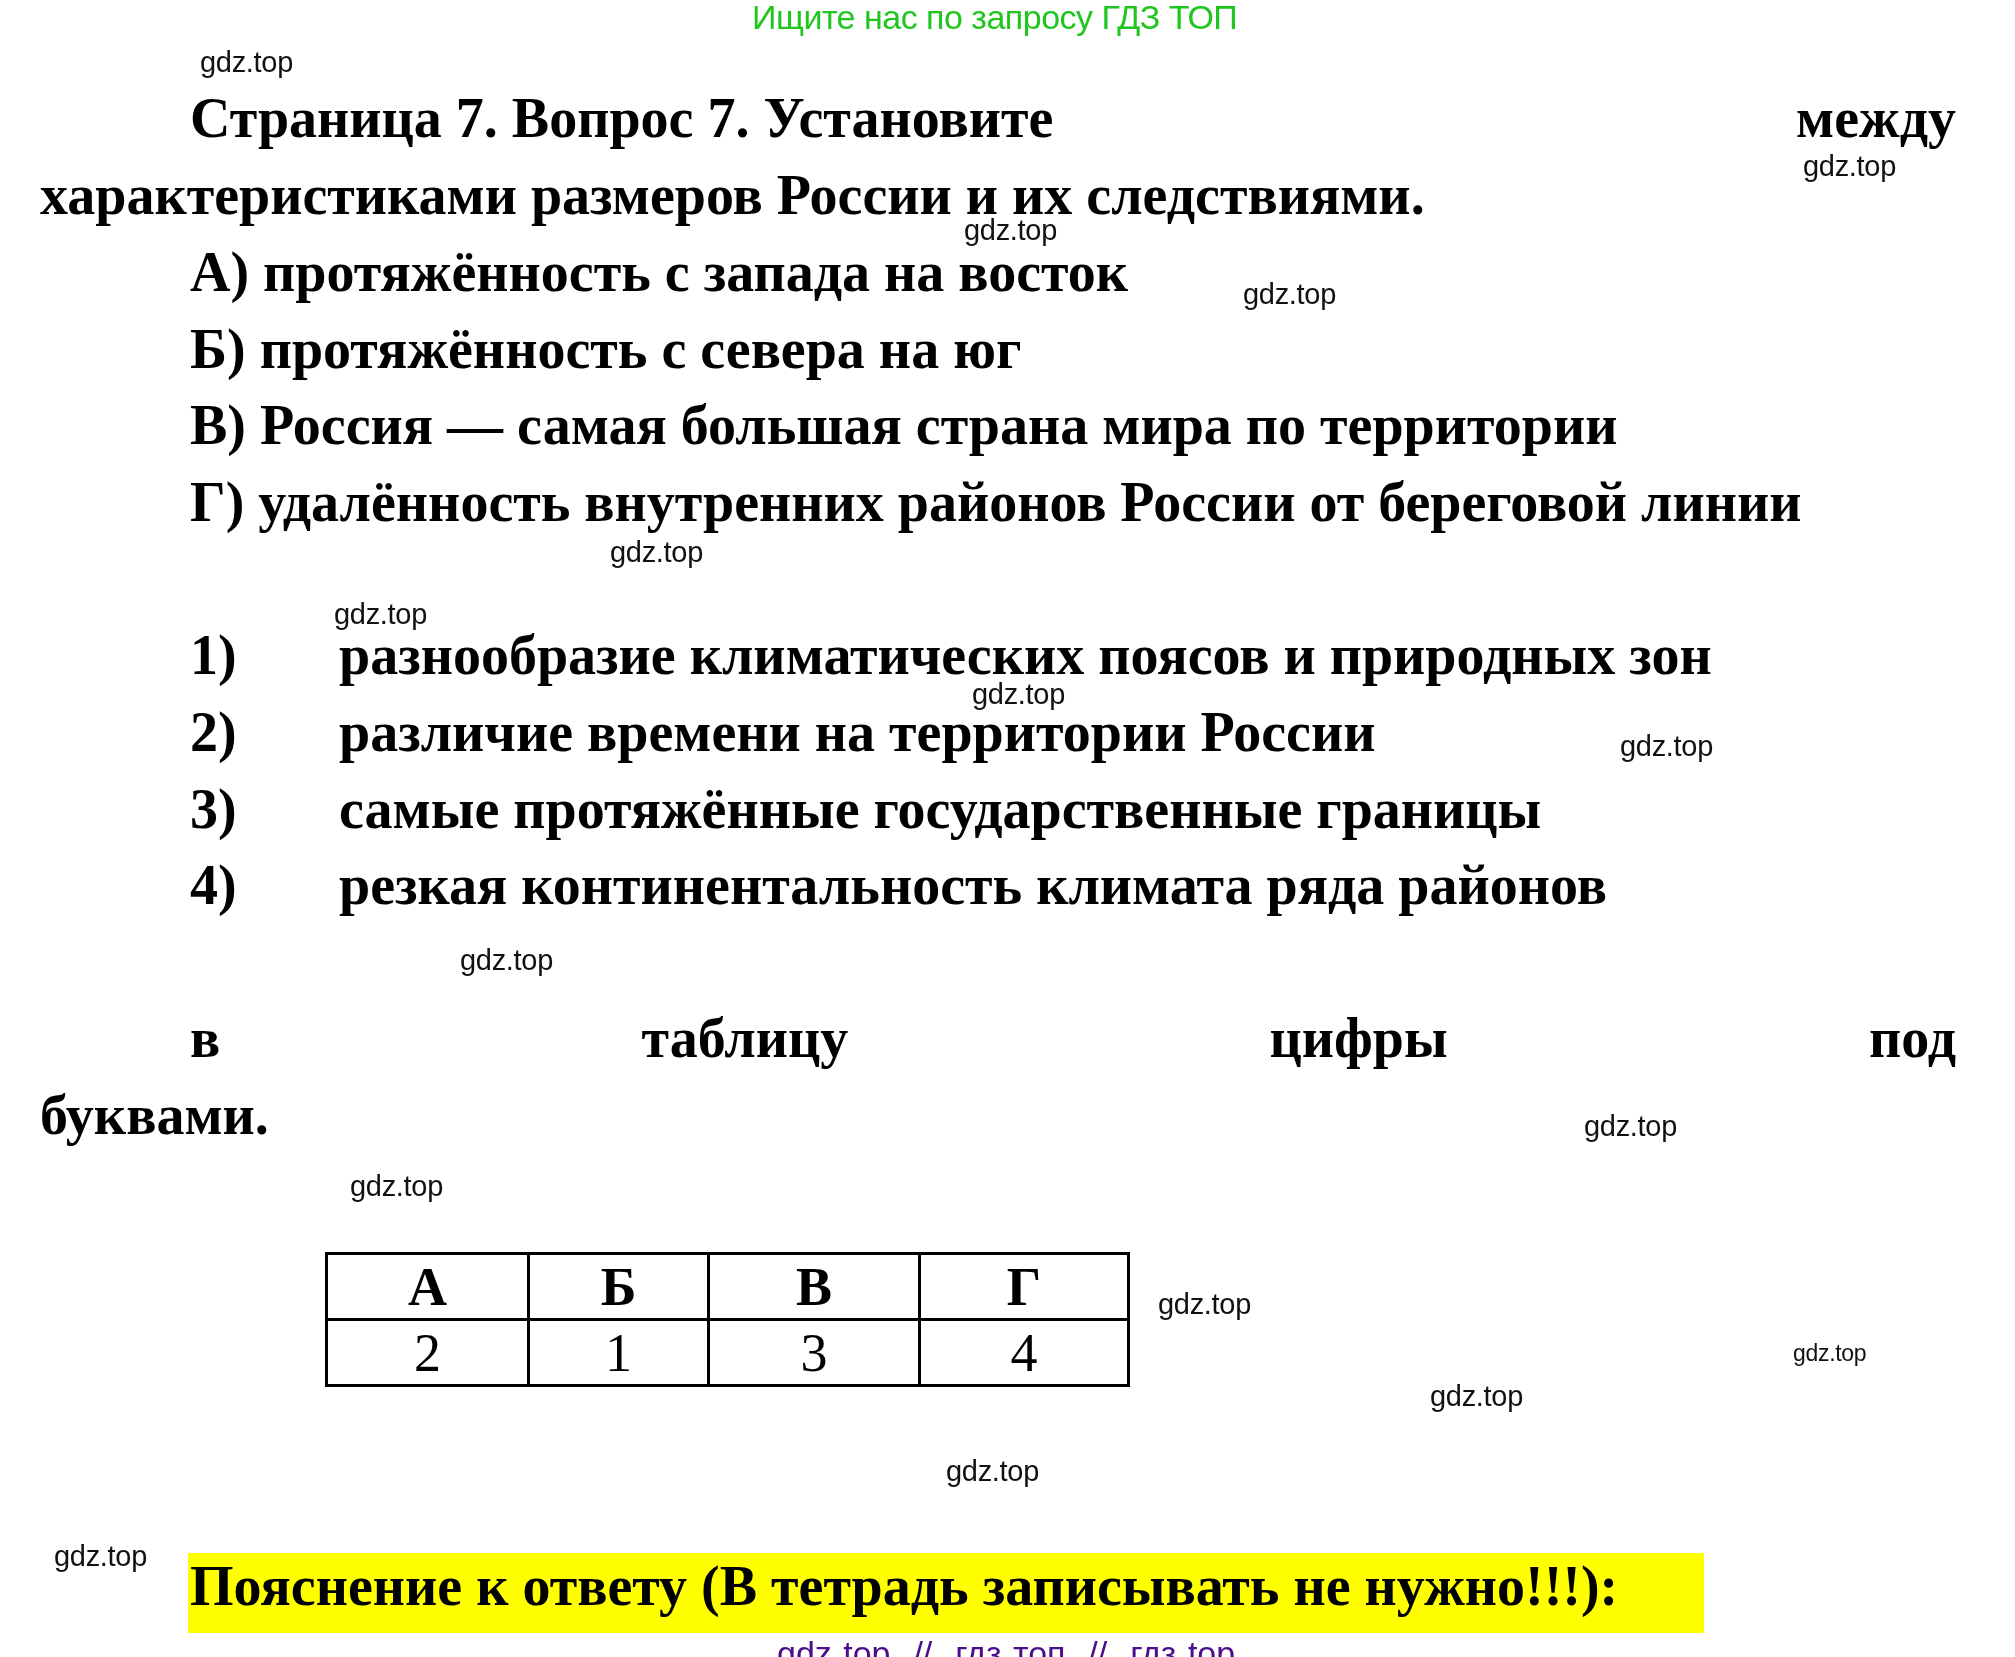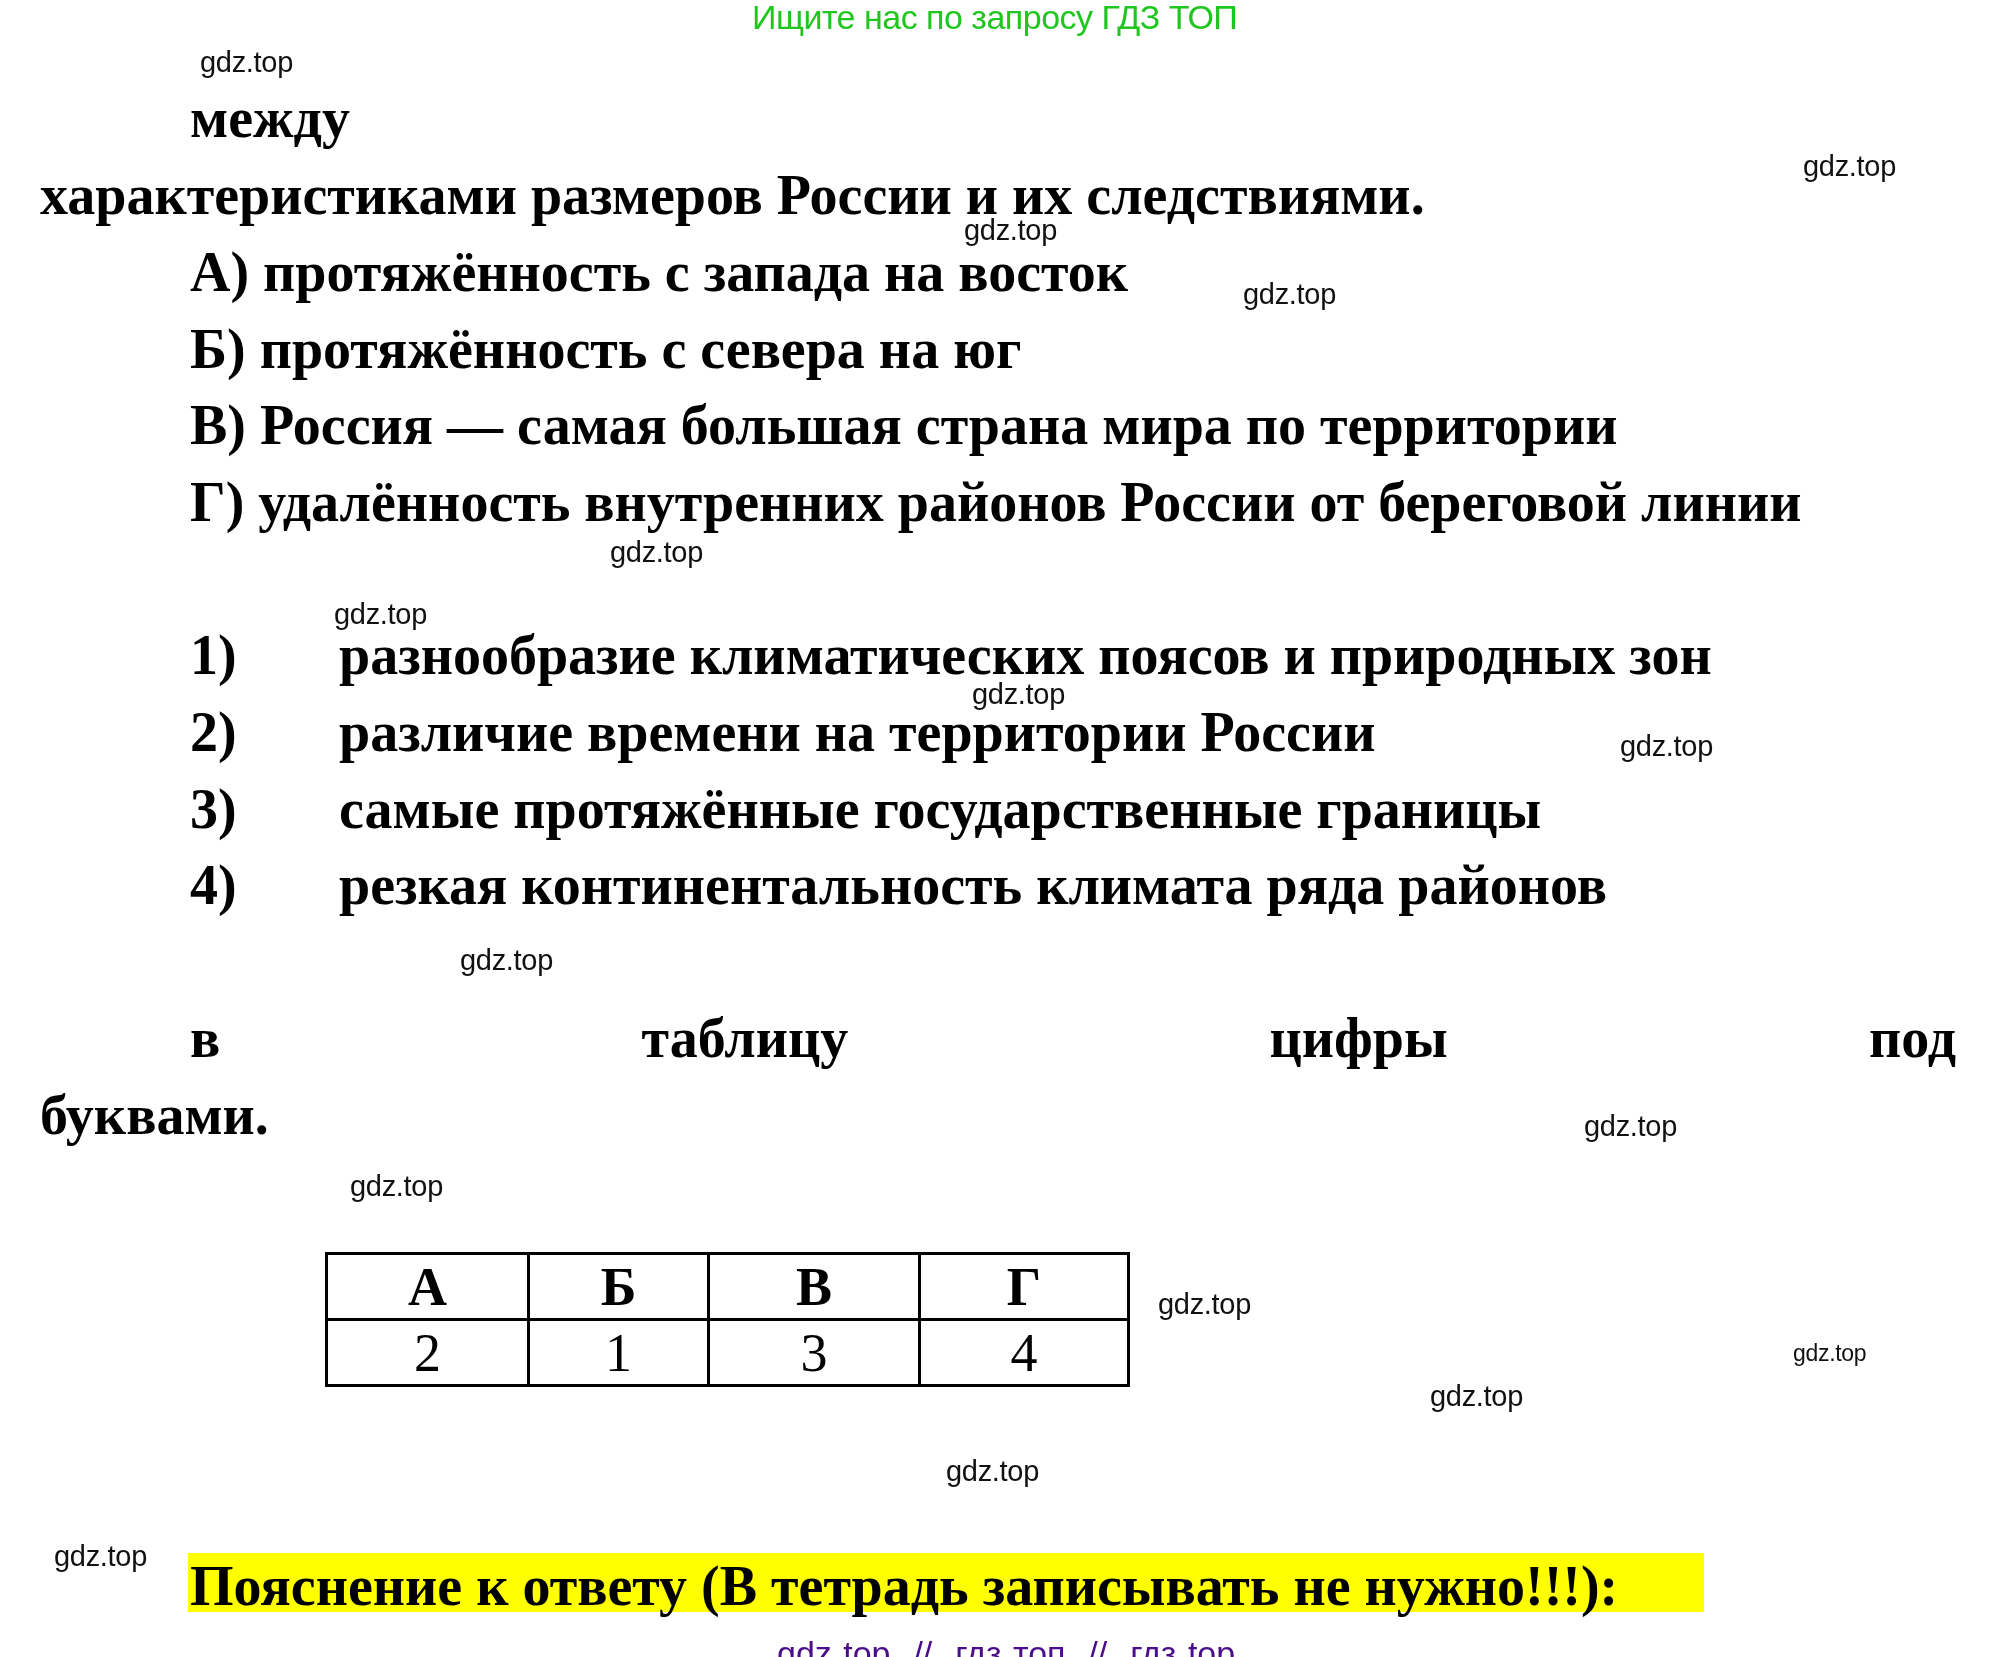--- a/index.html
+++ b/index.html
@@ -7,21 +7,21 @@
   .abs { position:absolute; white-space:nowrap; }
   .banner { font-family:"Liberation Sans", sans-serif; font-size:34px; color:#1ec61e; top:-2px; left:752px; letter-spacing:-0.5px; }
   .wm { font-family:Liberation Sans, sans-serif; font-size:29px; color:#111; letter-spacing:-0.3px; }
   .wm.small { font-size:23px; }
   .serif { font-family:"Liberation Serif", serif; font-weight:bold; font-size:56px; color:#000; line-height:1; }
   .justify-line { display:flex; justify-content:space-between; }
   .num { display:inline-block; width:149px; }
   table.ans { position:absolute; left:325px; top:1252px; border-collapse:collapse; }
   table.ans td { border:3px solid #000; font-family:"Liberation Serif", serif; font-size:54px; text-align:center; height:63px; padding:0; line-height:1; color:#000; }
   table.ans tr.head td { font-weight:bold; }
-  .yellow { position:absolute; left:188px; top:1553px; width:1516px; height:59px; background:#ffff00; }
+  .yellow { position:absolute; left:188px; top:1553px; width:1516px; height:80px; background:#ffff00; }
   .yellow span { position:absolute; left:2px; top:5px; }
   .footer { font-family:"Liberation Sans", sans-serif; font-size:34px; color:#4b0d8a; left:777px; top:1634px; word-spacing:2px; }
 </style>
 </head>
 <body>
 
 <div class="abs banner">Ищите нас по запросу ГДЗ ТОП</div>
 
 <div class="abs wm" style="left:200px;top:46px;">gdz.top</div>
 <div class="abs wm" style="left:1803px;top:150px;">gdz.top</div>
@@ -34,20 +34,21 @@
 <div class="abs wm" style="left:460px;top:944px;">gdz.top</div>
 <div class="abs wm" style="left:1584px;top:1110px;">gdz.top</div>
 <div class="abs wm" style="left:350px;top:1170px;">gdz.top</div>
 <div class="abs wm" style="left:1158px;top:1288px;">gdz.top</div>
 <div class="abs wm small" style="left:1793px;top:1340px;">gdz.top</div>
 <div class="abs wm" style="left:1430px;top:1380px;">gdz.top</div>
 <div class="abs wm" style="left:946px;top:1455px;">gdz.top</div>
 <div class="abs wm" style="left:54px;top:1540px;">gdz.top</div>
 
 <div class="abs serif justify-line" style="left:190px;top:90px;width:1766px;">
+  <span>Страница 7. Вопрос 7. Установите</span>
   <span>между</span>
 </div>
 <div class="abs serif" style="left:40px;top:167px;">характеристиками размеров России и их следствиями.</div>
 
 <div class="abs serif" style="left:190px;top:244px;">А) протяжённость с запада на восток</div>
 <div class="abs serif" style="left:190px;top:321px;">Б) протяжённость с севера на юг</div>
 <div class="abs serif" style="left:190px;top:397px;">В) Россия — самая большая страна мира по территории</div>
 <div class="abs serif" style="left:190px;top:474px;">Г) удалённость внутренних районов России от береговой линии</div>
 
 <div class="abs serif" style="left:190px;top:627px;">

